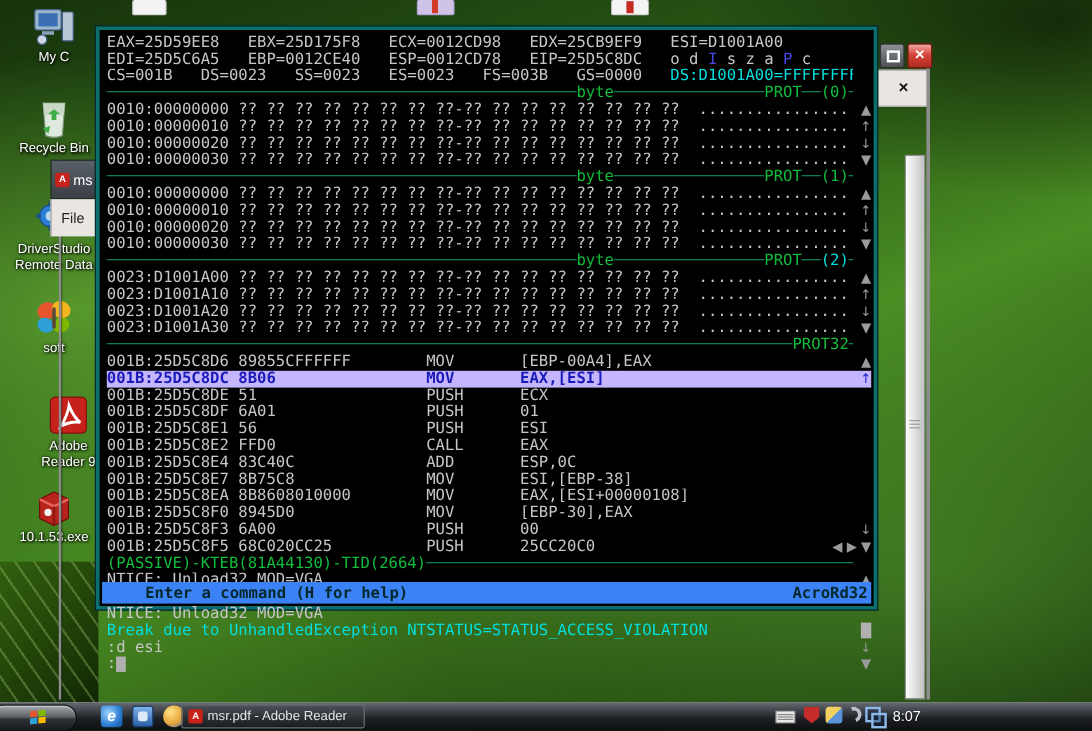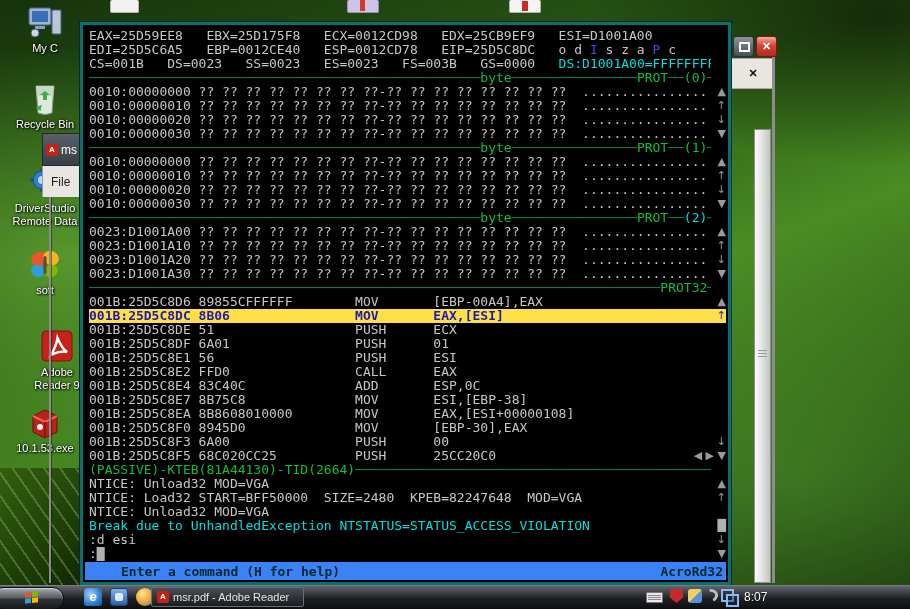--- a/index.html
+++ b/index.html
@@ -43,27 +43,27 @@
   .btn-close{width:19px;height:19px;border-radius:3px;background:linear-gradient(#f4a9a2,#d6453a 45%,#b02a20);border:1px solid #7c1812;
              color:#fff;font-size:11px;line-height:18px;text-align:center;font-weight:bold;}
   .ar-toolbar{position:absolute;left:731px;top:58px;width:44px;height:31px;background:#e9e6e1;border:1px solid #a9a9a9;box-sizing:border-box;
               color:#111;font-size:11px;font-weight:bold;display:flex;align-items:center;justify-content:center;}
   .ar-scroll{position:absolute;left:754px;top:129px;width:17px;height:454px;background:linear-gradient(90deg,#fbfbfb,#dcdcdc 60%,#c2c2c2);
              border:1px solid #8f8f8f;box-sizing:border-box;}
   .ar-scroll i{display:block;margin:220px auto 0 auto;width:9px;height:1px;background:#9a9a9a;box-shadow:0 3px 0 #9a9a9a,0 6px 0 #9a9a9a;}
   .ar-redge{position:absolute;left:772px;top:57px;width:3px;height:526px;background:#8d8d8d;}
 
   
-  .sice{position:absolute;left:80px;top:22px;width:651px;height:563px;box-sizing:border-box;
+  .sice{position:absolute;left:80px;top:22px;width:651px;height:486px;box-sizing:border-box;
         background:#000;border:3px solid #0d6e6e;box-shadow:0 0 0 1px #032b2b;}
   .lines{position:absolute;left:6px;top:4px;right:2px;}
   .cl{display:flex;height:14px;line-height:14px;font-family:"DejaVu Sans Mono",monospace;font-size:13px;white-space:pre;}
   .cl .t{flex:1 1 auto;overflow:hidden;}
   .cl .ar{flex:0 0 15px;text-align:right;color:#9a9a9a;font-size:11px;font-family:"DejaVu Sans",sans-serif;}
-  .cl.hl{background:#fde047;}
+  .cl.hl{background:#c4b5fd;}
   .cl.hl .c-txt{color:#1a1ab8;font-weight:bold;}
   .c-txt{color:#c6c6c6;}
   .c-grn{color:#10bd3c;}
   .c-dash{color:#0c7a55;}
   .c-cyan{color:#00dede;}
   .c-blue{color:#4848e8;}
   .c-cursor{color:#b0b0b0;}
   .arc-blue{color:#2525c8 !important;}
   .arc-thumb{color:#b0b0b0 !important;}
   .sbar{position:absolute;left:2px;right:2px;bottom:2px;height:18px;background:#3b82f6;

